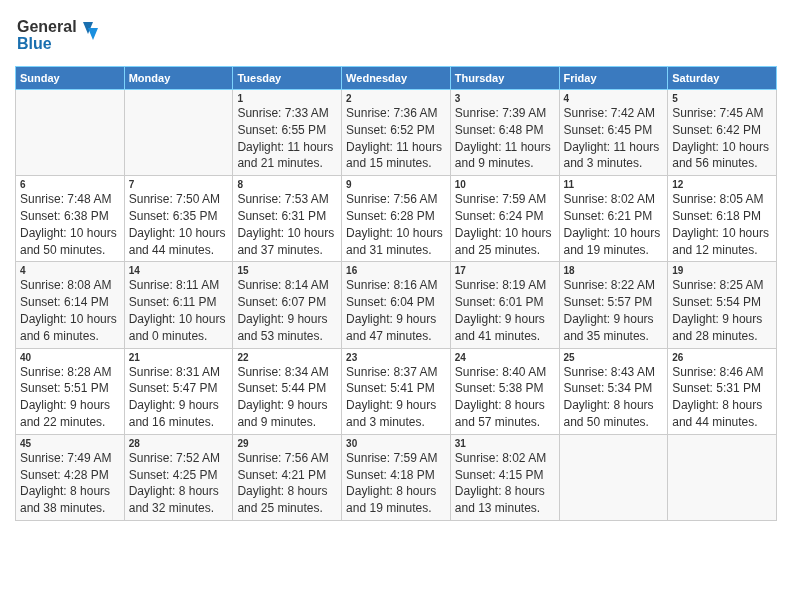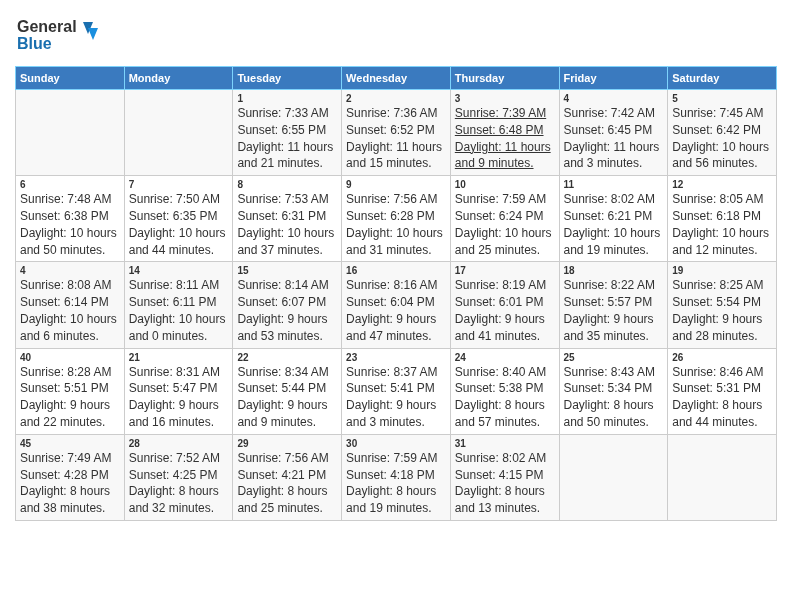--- a/index.html
+++ b/index.html
@@ -130,21 +130,21 @@
           </td>
           <td>
             <span class="day-number">2</span>
             <div class="day-info" style="white-space: pre-line;">Sunrise: 7:36 AM
 Sunset: 6:52 PM
 Daylight: 11 hours
 and 15 minutes.</div>
           </td>
           <td>
             <span class="day-number">3</span>
-            <div class="day-info" style="white-space: pre-line; text-decoration: underline;">Sunrise: 7:39 AM
+            <div class="day-info" style="white-space: pre-line;">Sunrise: 7:39 AM
 Sunset: 6:48 PM
 Daylight: 11 hours
 and 9 minutes.</div>
           </td>
           <td>
             <span class="day-number">4</span>
             <div class="day-info" style="white-space: pre-line;">Sunrise: 7:42 AM
 Sunset: 6:45 PM
 Daylight: 11 hours
 and 3 minutes.</div>

